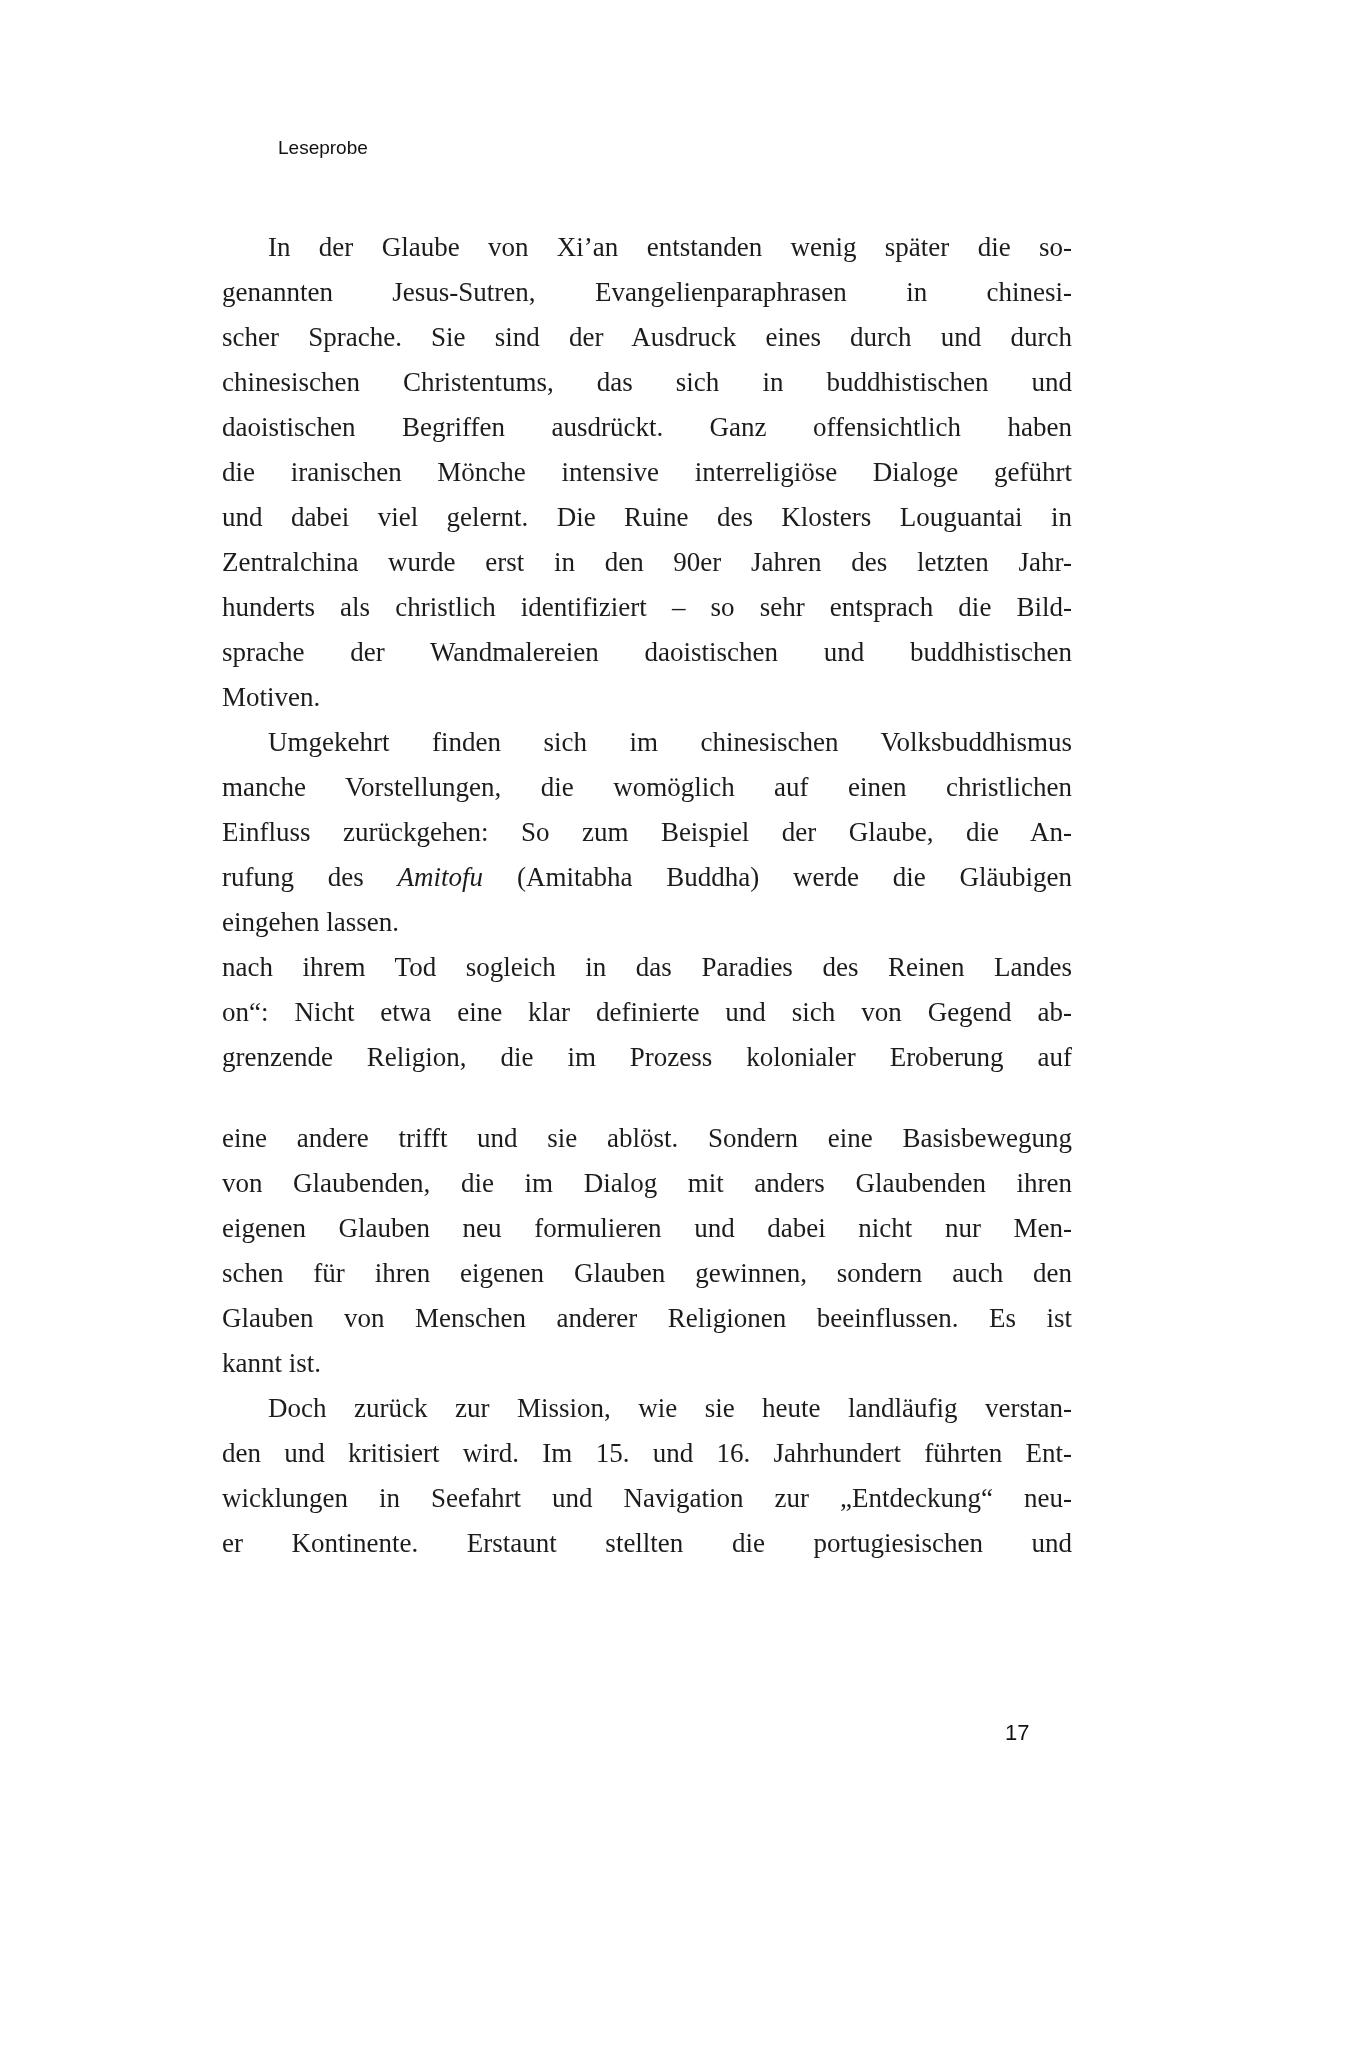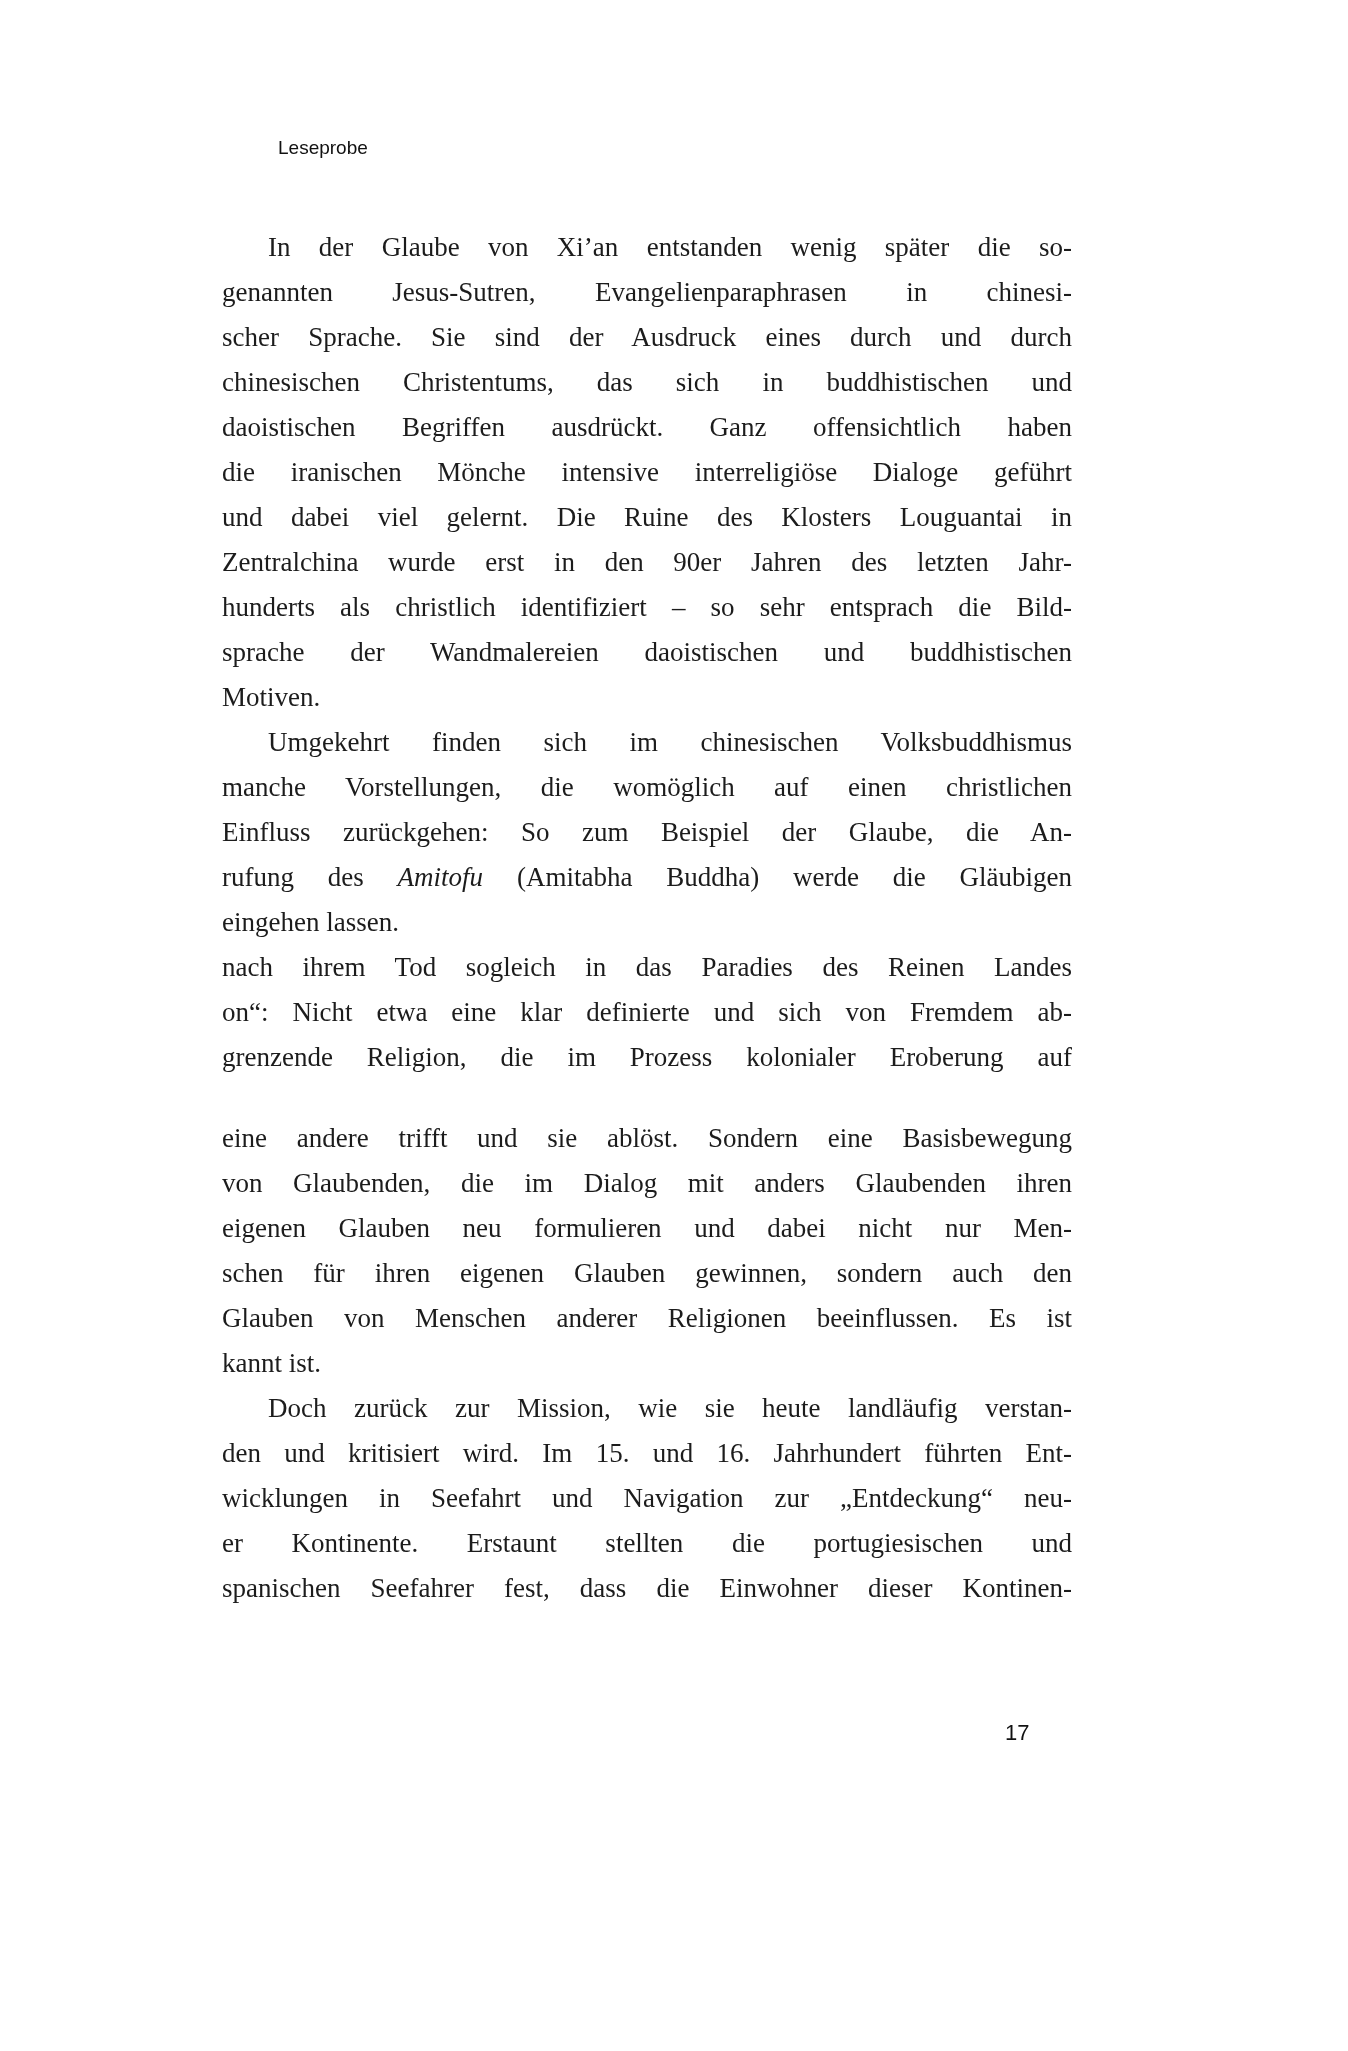--- a/index.html
+++ b/index.html
@@ -45,31 +45,30 @@
     </div>
     <div>
       <div class="line first" style="white-space: nowrap; word-spacing: 35.7594px;">Umgekehrt finden sich im chinesischen Volksbuddhismus</div>
       <div class="line" style="white-space: nowrap; word-spacing: 32.737px;">manche Vorstellungen, die womöglich auf einen christlichen</div>
       <div class="line" style="white-space: nowrap; word-spacing: 25.7363px;">Einfluss zurückgehen: So zum Beispiel der Glaube, die An-</div>
       <div class="line" style="white-space: nowrap; word-spacing: 27.058px;">rufung des <em>Amitofu</em> (Amitabha Buddha) werde die Gläubigen</div>
       <div class="line last" style="white-space: nowrap;">eingehen lassen.</div>
       <div class="line" style="white-space: nowrap; word-spacing: 22.8108px;">nach ihrem Tod sogleich in das Paradies des Reinen Landes</div>
     </div>
     <div>
-      <div class="line" style="white-space: nowrap; word-spacing: 17.2219px;">on“: Nicht etwa eine klar definierte und sich von Fremdem ab-</div>
+      <div class="line" style="white-space: nowrap; word-spacing: 17.2219px;">on“: Nicht etwa eine klar definierte und sich von Gegend ab-</div>
       <div class="line" style="white-space: nowrap; word-spacing: 27.1696px;">grenzende Religion, die im Prozess kolonialer Eroberung auf</div>
       <div class="line" style="white-space: nowrap; word-spacing: 22.9902px; margin-top: 36px;">eine andere trifft und sie ablöst. Sondern eine Basisbewegung</div>
       <div class="line" style="white-space: nowrap; word-spacing: 23.8652px;">von Glaubenden, die im Dialog mit anders Glaubenden ihren</div>
       <div class="line" style="white-space: nowrap; word-spacing: 25.8398px;">eigenen Glauben neu formulieren und dabei nicht nur Men-</div>
       <div class="line" style="white-space: nowrap; word-spacing: 23.123px;">schen für ihren eigenen Glauben gewinnen, sondern auch den</div>
       <div class="line" style="white-space: nowrap; word-spacing: 23.7388px;">Glauben von Menschen anderer Religionen beeinflussen. Es ist</div>
       <div class="line last" style="white-space: nowrap;">kannt ist.</div>
     </div>
     <div>
       <div class="line first" style="white-space: nowrap; word-spacing: 20.7422px;">Doch zurück zur Mission, wie sie heute landläufig verstan-</div>
       <div class="line" style="white-space: nowrap; word-spacing: 16.5375px;">den und kritisiert wird. Im 15. und 16. Jahrhundert führten Ent-</div>
       <div class="line" style="white-space: nowrap; word-spacing: 24.2812px;">wicklungen in Seefahrt und Navigation zur „Entdeckung“ neu-</div>
       <div class="line" style="white-space: nowrap; word-spacing: 41.8151px;">er Kontinente. Erstaunt stellten die portugiesischen und</div>
-      <div class="line" style="white-space: nowrap; word-spacing: 23.317px;">spanischen Seefahrer fest, dass die Einwohner dieser Kontinen-</div>
     </div>
   </div>
 
 <div class="folio">17</div>
 
 </body></html>

